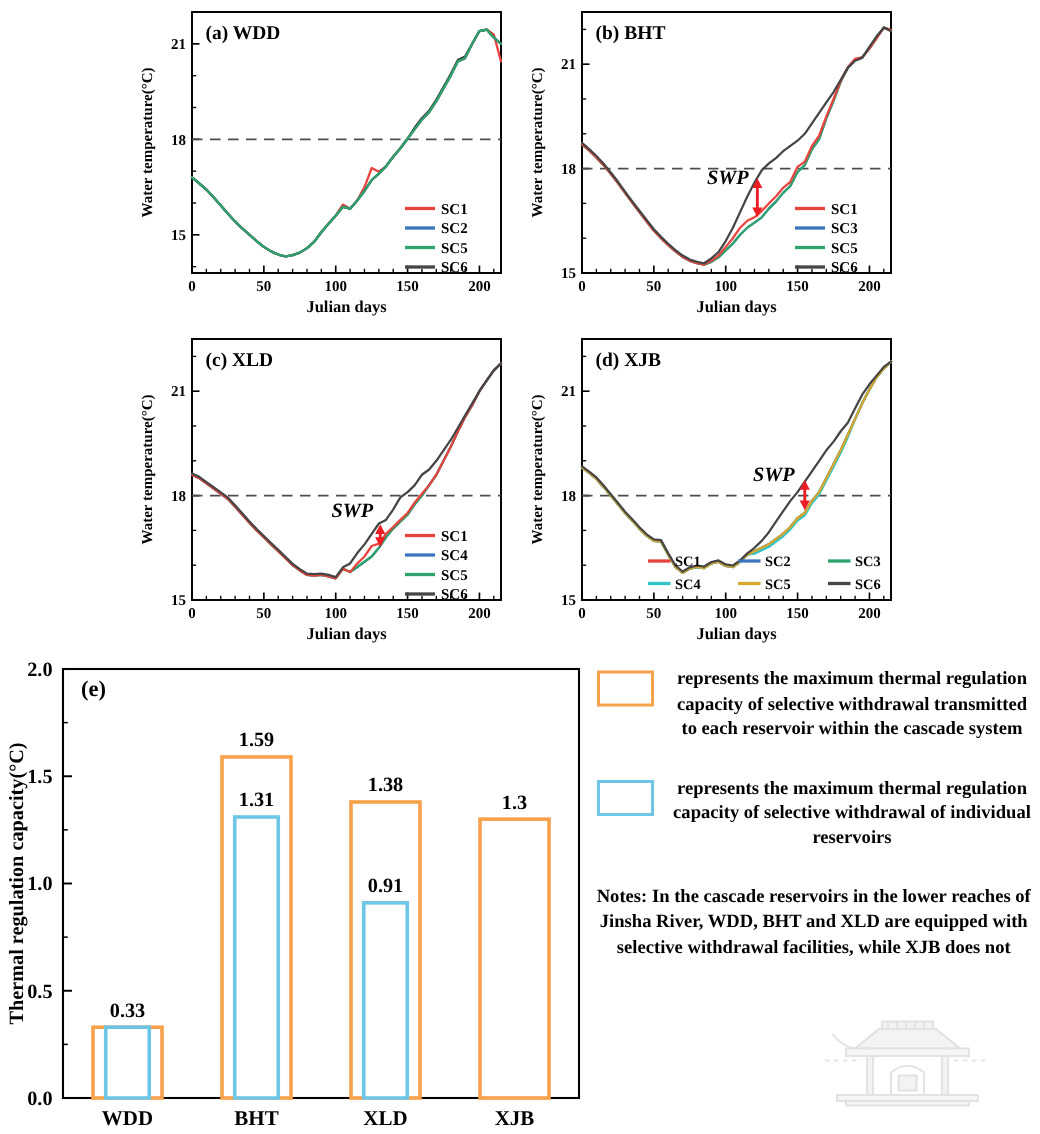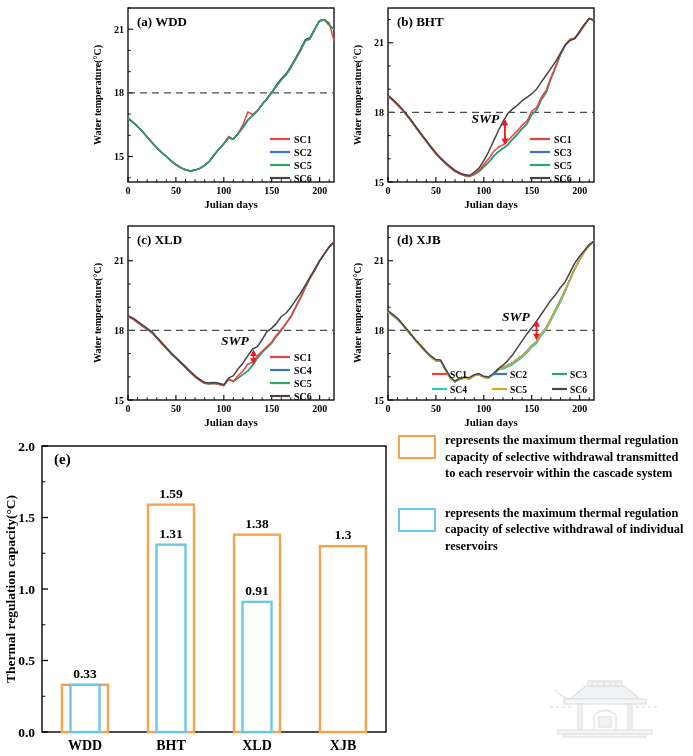--- a/index.html
+++ b/index.html
@@ -1,20 +1,20 @@
 <!DOCTYPE html>
 <html><head>
 <meta charset="utf-8">
 <style>
   html,body{margin:0;padding:0;background:#fff;}
   .figure{position:relative;width:693px;height:756px;background:#fff;overflow:hidden;
           font-family:"Liberation Serif","DejaVu Serif",serif;}
   .panel{position:absolute;}
   svg text{font-family:"Liberation Serif","DejaVu Serif",serif;font-weight:700;fill:#000;}
-  .side-legend{position:absolute;left:394px;top:432px;width:297px;}
+  .side-legend{position:absolute;left:394px;top:444px;width:297px;text-align:center;}
   .legend-row{display:flex;align-items:flex-start;margin-bottom:23px;}
   .swatch{flex:0 0 auto;width:34px;height:20px;border:2.4px solid #999;background:#fff;
           margin:3px 9px 0 4px;}
   .legend-text{margin:0;font-weight:700;font-size:12.4px;line-height:1.33;color:#000;}
   .notes{margin:12px 0 0 0;font-weight:700;font-size:12.4px;line-height:1.36;color:#000;}
   .watermark{position:absolute;left:540px;top:676px;opacity:.55;}
 </style>
 </head>
 <body>
 
@@ -330,20 +330,21 @@
 
   <aside class="side-legend">
     <div class="legend-row">
       <span class="swatch" style="border-color: rgb(247, 162, 74);"></span>
       <p class="legend-text">represents the maximum thermal regulation capacity of selective withdrawal transmitted to each reservoir within the cascade system</p>
     </div>
     <div class="legend-row">
       <span class="swatch" style="border-color: rgb(110, 198, 230);"></span>
       <p class="legend-text">represents the maximum thermal regulation capacity of selective withdrawal of individual reservoirs</p>
     </div>
+    <p class="notes">Notes: In the cascade reservoirs in the lower reaches of Jinsha River, WDD, BHT and XLD are equipped with selective withdrawal facilities, while XJB does not</p>
   </aside>
 
   <svg class="watermark" width="128" height="66" viewBox="0 0 128 66">
     <g stroke="#c9cdd1" fill="none" stroke-width="1.4">
       <path d="M30 23 L46 10 H84 L100 23 Z" fill="#e9ebec" stroke="#c4c8cc"></path>
       <path d="M30 23 Q20 21 15 13"></path>
       <rect x="48" y="5" width="34" height="5" fill="#e9ebec"></rect>
       <path d="M52 5 V10 M58 5 V10 M64 5 V10 M70 5 V10 M76 5 V10"></path>
       <rect x="24" y="23" width="82" height="5" fill="#eef0f1"></rect>
       <rect x="38" y="28" width="4" height="26" fill="#e9ebec"></rect>

